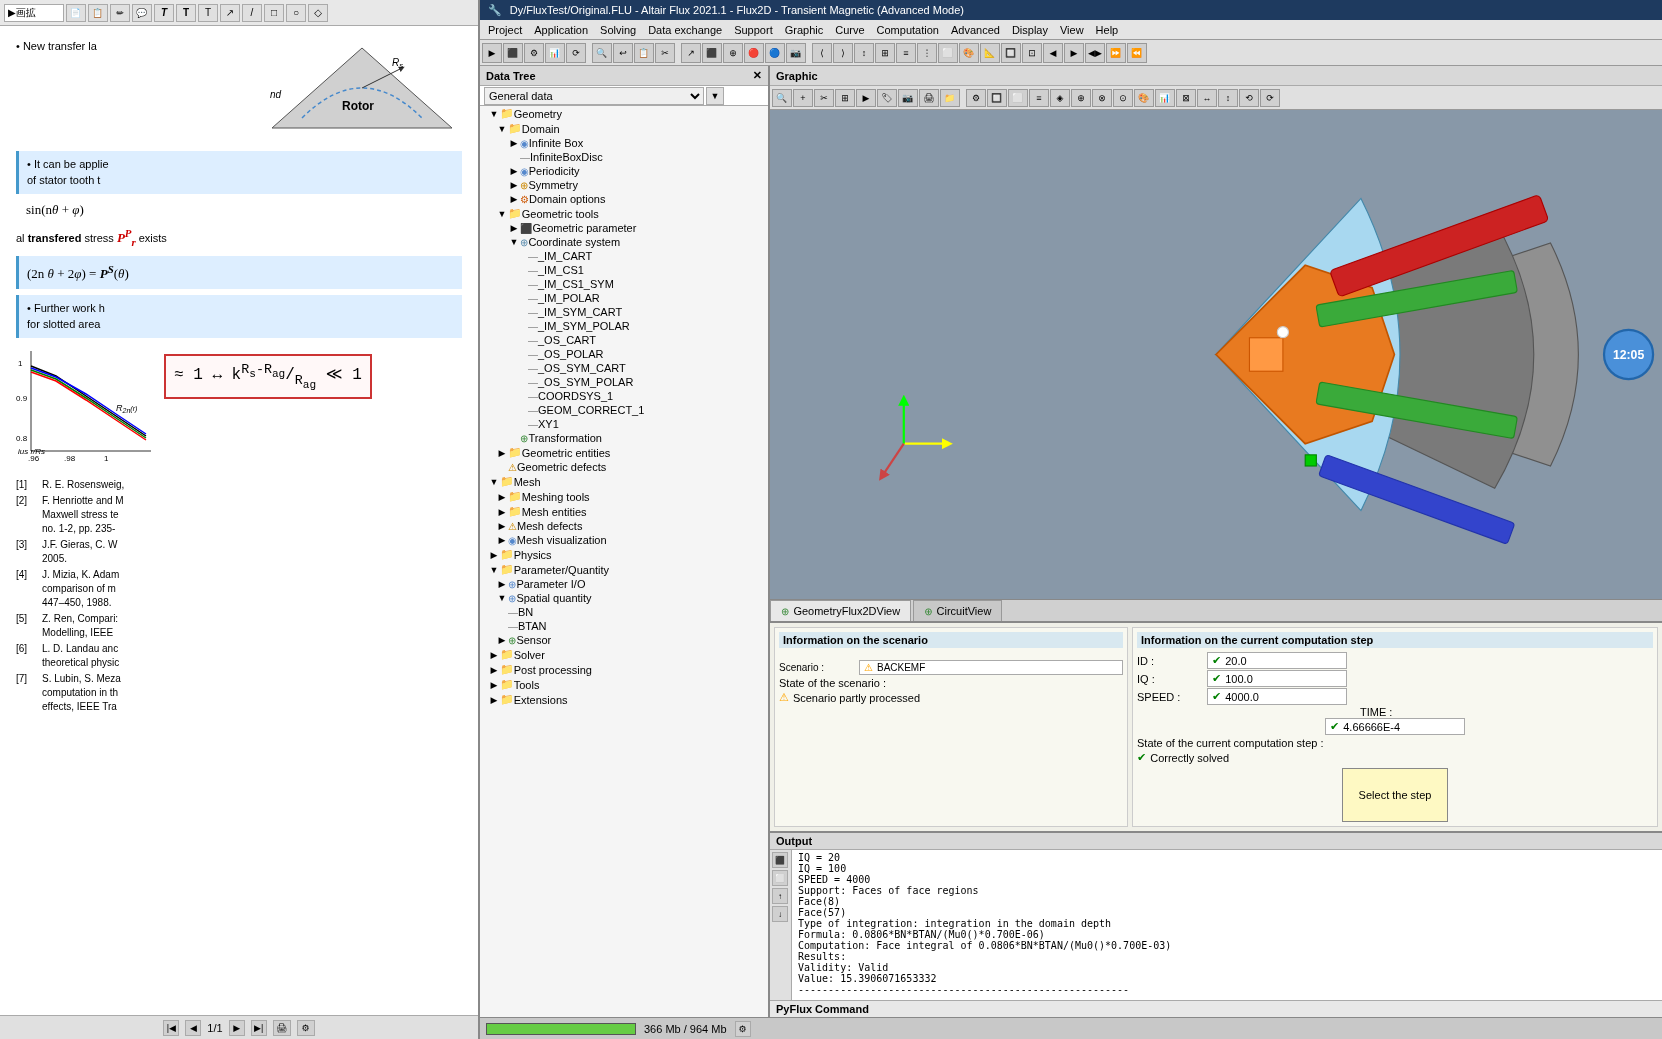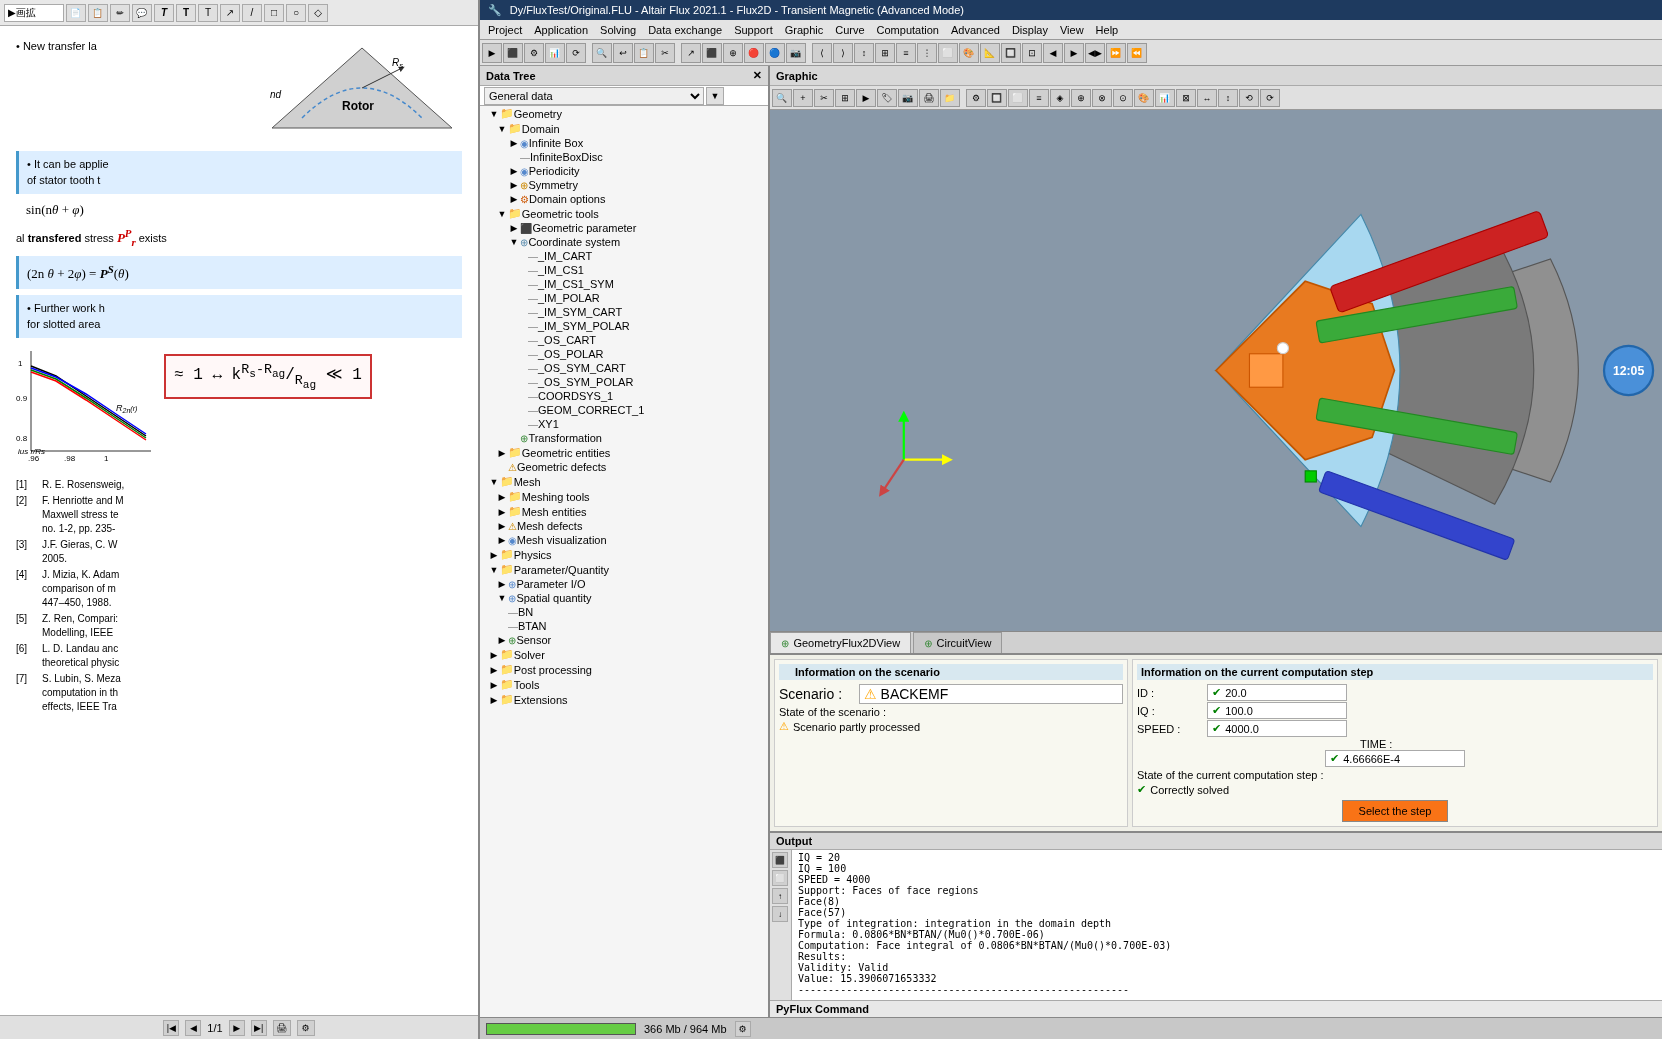--- a/index.html
+++ b/index.html
@@ -594,22 +594,22 @@
                 <div style="padding:2px 10px;font-size:11px;cursor:pointer;border:1px solid #999;border-bottom:none;background:#c8c8c8;margin-right:2px;display:flex;align-items:center;gap:4px;">
                   <span style="color:#3a8a3a;font-size:10px;">⊕</span>
                   <span>CircuitView</span>
                 </div>
               </div>
             </div>
 
             <div style="background:#f0f0e8; border-top:2px solid #888; padding:4px; display:flex; gap:4px; flex-shrink:0;">
 
               <div style="flex:1; border:1px solid #ccc; background:#f8f8f0; padding:4px;">
-                <div style="font-weight:bold; background:#d8e8f0; padding:2px 16px; margin-bottom:4px; font-size:11px;">Information on the scenario</div>
-                <div style="display:flex; align-items:center; margin:2px 0; font-size:14px;">
+                <div style="font-weight:bold; background:#d8e8f0; padding:2px 4px; margin-bottom:12px; font-size:11px;">Information on the scenario</div>
+                <div style="display:flex; align-items:center; margin:2px 0; font-size:10px;">
                   <span style="width:80px;">Scenario :</span>
                   <div style="background:white; border:1px solid #aaa; padding:1px 4px; flex:1; display:flex; align-items:center; gap:4px;">
                     <span style="color:orange;">⚠</span>
                     <span>BACKEMF</span>
                   </div>
                 </div>
                 <div style="margin:2px 0; font-size:11px;">
                   <span>State of the scenario :</span>
                 </div>
                 <div style="display:flex; align-items:center; gap:4px; font-size:11px;">
@@ -650,21 +650,21 @@
                   </div>
                 </div>
                 <div style="margin:2px 0; font-size:11px;">
                   <span>State of the current computation step :</span>
                 </div>
                 <div style="display:flex; align-items:center; gap:4px; font-size:11px; margin-bottom:4px;">
                   <span style="color:green;">✔</span>
                   <span>Correctly solved</span>
                 </div>
                 <div style="text-align:center;">
-                  <button style="padding:4px 16px; font-size:11px; background:#f97316; border:1px solid #888; cursor:pointer;">Select the step</button>
+                  <button style="padding:20px 16px; font-size:11px; background:#fef9c3; border:1px solid #888; cursor:pointer;">Select the step</button>
                 </div>
               </div>
             </div>
 
             <div style="border-top:2px solid #888; background:#f0f0f0; flex-shrink:0;">
               <div style="background:#d8d8d8; padding:2px 6px; font-weight:bold; font-size:11px; border-bottom:1px solid #aaa;">Output</div>
               <div style="display:flex; height:150px;">
 
                 <div style="width:22px; background:#e0e0e0; border-right:1px solid #aaa; display:flex; flex-direction:column; gap:2px; padding:2px;">
                   <div style="width:16px;height:16px;background:#d0d0d0;border:1px solid #aaa;cursor:pointer;display:flex;align-items:center;justify-content:center;font-size:8px;">⬛</div>

